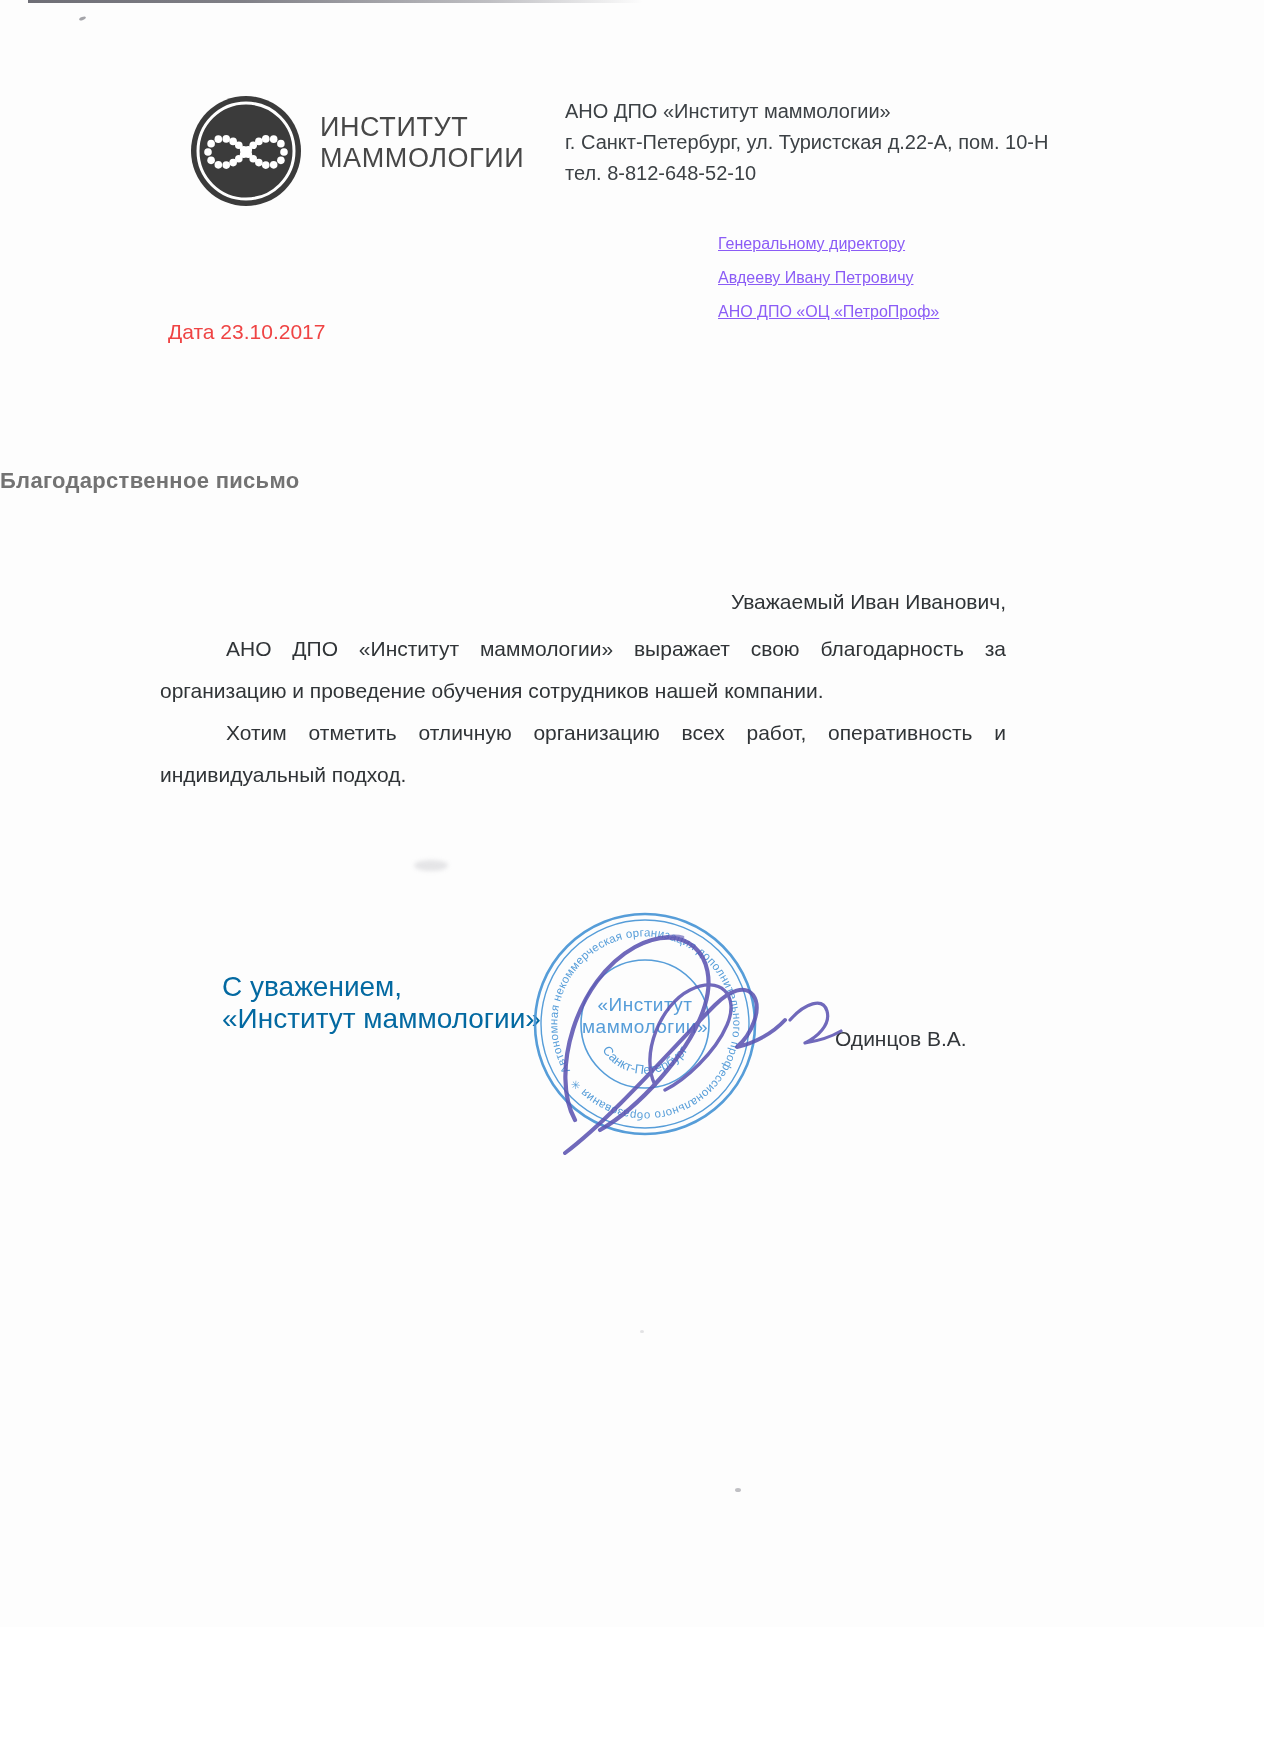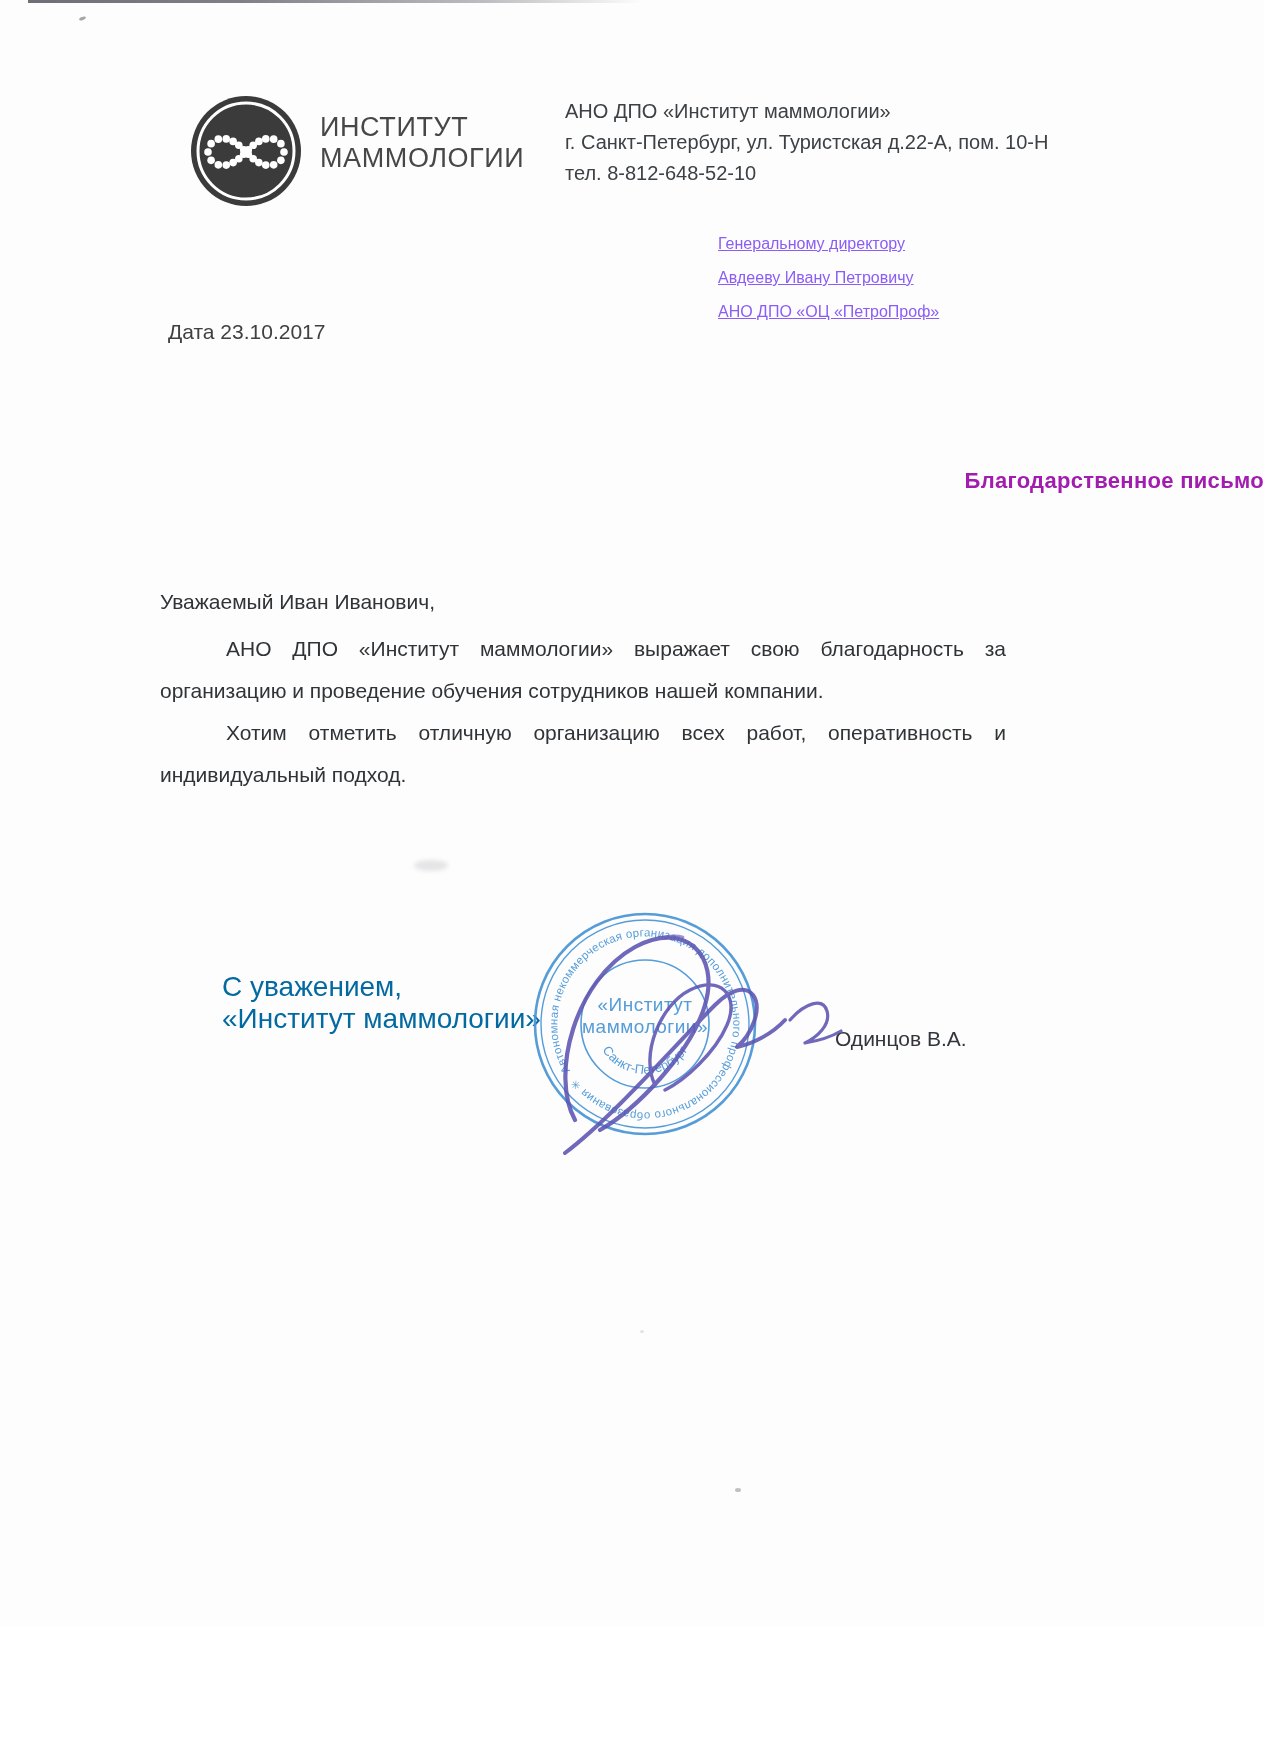--- a/index.html
+++ b/index.html
@@ -24,28 +24,28 @@
   
   .logo-wrap{position:absolute;top:95px;left:190px;width:112px;height:112px;}
   .logo-text{position:absolute;top:112px;left:320px;
     font-size:27px;line-height:31px;font-weight:500;color:#474747;letter-spacing:.6px;}
   .org-info{position:absolute;top:96px;left:565px;
     font-size:20px;line-height:31px;color:#3c4145;}
 
   
   .recipient{position:absolute;top:227px;left:718px;
     font-size:16px;line-height:34px;color:#8b5cf6;text-decoration:underline;}
-  .date-line{position:absolute;top:320px;left:168px;font-size:21px;color:#404040;}
+  .date-line{position:absolute;top:320px;left:168px;font-size:21px;color:#ef4444;}
 
   
-  .doc-title{position:absolute;top:468px;left:0;width:1264px;text-align:right;
-    font-size:22px;font-weight:bold;color:#a21caf;letter-spacing:.3px;}
+  .doc-title{position:absolute;top:468px;left:0;width:1264px;text-align:left;
+    font-size:22px;font-weight:bold;color:#737373;letter-spacing:.3px;}
   .body-block{position:absolute;top:581px;left:160px;width:846px;
     font-size:21px;color:#303437;}
-  .salutation{text-align:left;line-height:42px;margin-bottom:5px;}
+  .salutation{text-align:right;line-height:42px;margin-bottom:5px;}
   .pline{line-height:42px;text-align:justify;text-align-last:justify;}
   .pline.first{text-indent:66px;}
   .pline.last{text-align-last:left;}
 
   
   .signoff{position:absolute;top:963px;left:222px;width:320px;
     font-size:28px;line-height:32px;color:#0369a1;margin-top:8px;}
   .signer-name{position:absolute;top:1027px;left:835px;font-size:21px;color:#32363a;}
 
   

